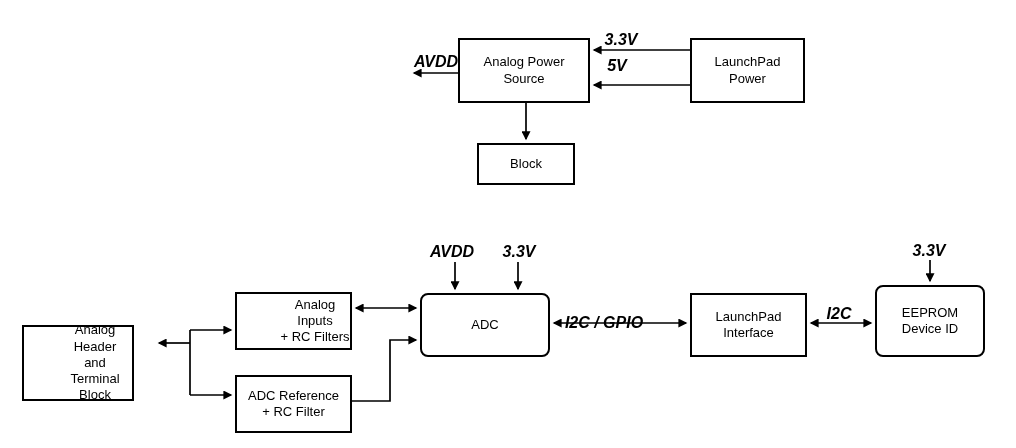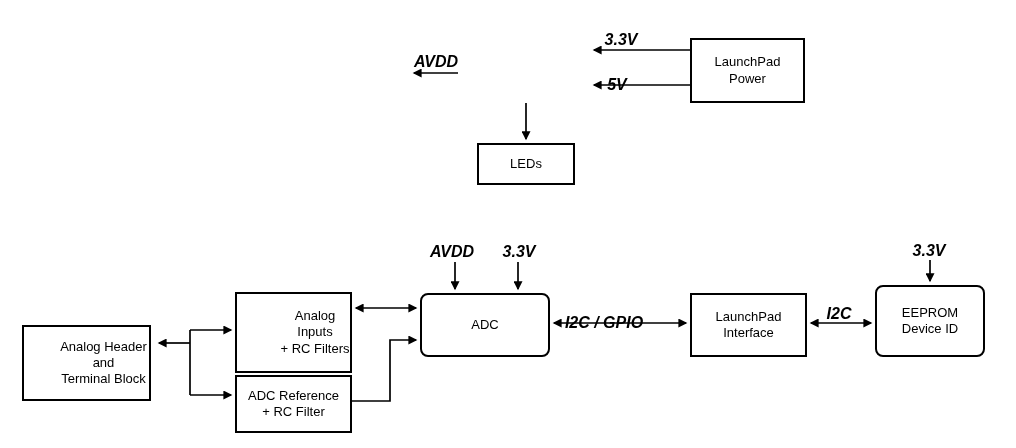--- a/index.html
+++ b/index.html
@@ -63,37 +63,41 @@
       <path d="M811,323 L871,323" marker-start="url(#ah)" marker-end="url(#ah)"></path>
       <path d="M190,343 L159,343" marker-end="url(#ah)"></path>
       <path d="M190,330 L190,395"></path>
       <path d="M190,330 L231,330" marker-end="url(#ah)"></path>
       <path d="M190,395 L231,395" marker-end="url(#ah)"></path>
       <path d="M356,308 L416,308" marker-start="url(#ah)" marker-end="url(#ah)"></path>
       <path d="M352,401 L390,401 L390,340 L416,340" marker-end="url(#ah)"></path>
     </g>
   </svg>
 
+  <div class="box" style="left:458px; top:38px; width:132px; height:65px;">
+    <span>Analog Power
+Source</span>
+  </div>
 
   <div class="box" style="left:690px; top:38px; width:115px; height:65px;">
     <span>LaunchPad
 Power</span>
   </div>
 
   <div class="box" style="left:477px; top:143px; width:98px; height:42px;">
-    <span>LEDs</span>
+    <span>Block</span>
   </div>
 
-  <div class="box" style="left:22px; top:325px; width:129px; height:76px;padding-left:34px;">
+  <div class="box" style="left:22px; top:325px; width:112px; height:76px;padding-left:34px;">
     <span>Analog Header
 and
 Terminal Block</span>
   </div>
 
-  <div class="box" style="left:235px; top:292px; width:117px; height:81px;padding-left:43px;">
+  <div class="box" style="left:235px; top:292px; width:117px; height:58px;padding-left:43px;">
     <span>Analog Inputs
 + RC Filters</span>
   </div>
 
   <div class="box" style="left:235px; top:375px; width:117px; height:58px;">
     <span>ADC Reference
 + RC Filter</span>
   </div>
 
   <div class="box" style="left:420px; top:293px; width:130px; height:64px;border-radius:8px;">
@@ -107,21 +111,21 @@
 
   <div class="box" style="left:875px; top:285px; width:110px; height:72px;border-radius:8px;">
     <span>EEPROM
 Device ID</span>
   </div>
 
   <div class="siglabel" style="left:436px; top:53px;">AVDD</div>
 
   <div class="siglabel" style="left:621px; top:31px;">3.3V</div>
 
-  <div class="siglabel" style="left:617px; top:76px;">5V</div>
+  <div class="siglabel" style="left:617px; top:57px;">5V</div>
 
   <div class="siglabel" style="left:452px; top:243px;">AVDD</div>
 
   <div class="siglabel" style="left:519px; top:243px;">3.3V</div>
 
   <div class="siglabel" style="left:604px; top:314px;font-style:italic;">I2C / GPIO</div>
 
   <div class="siglabel" style="left:839px; top:305px;">I2C</div>
 
   <div class="siglabel" style="left:929px; top:242px;">3.3V</div>

